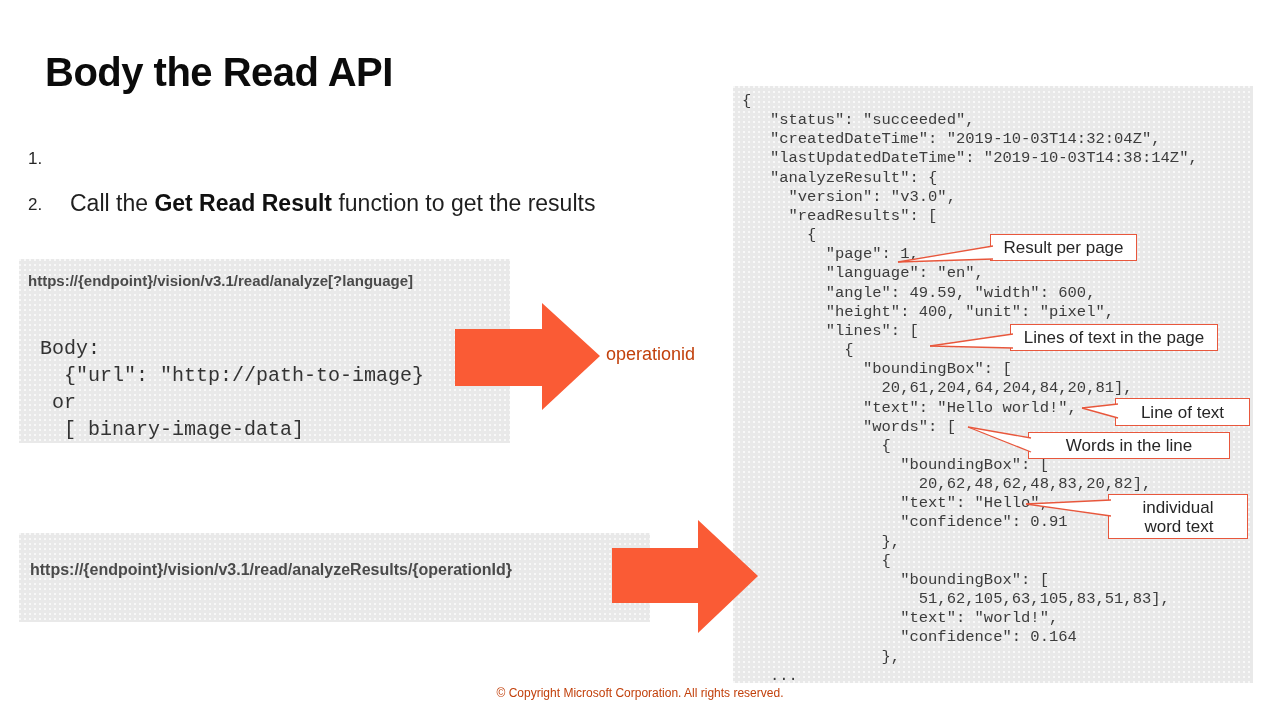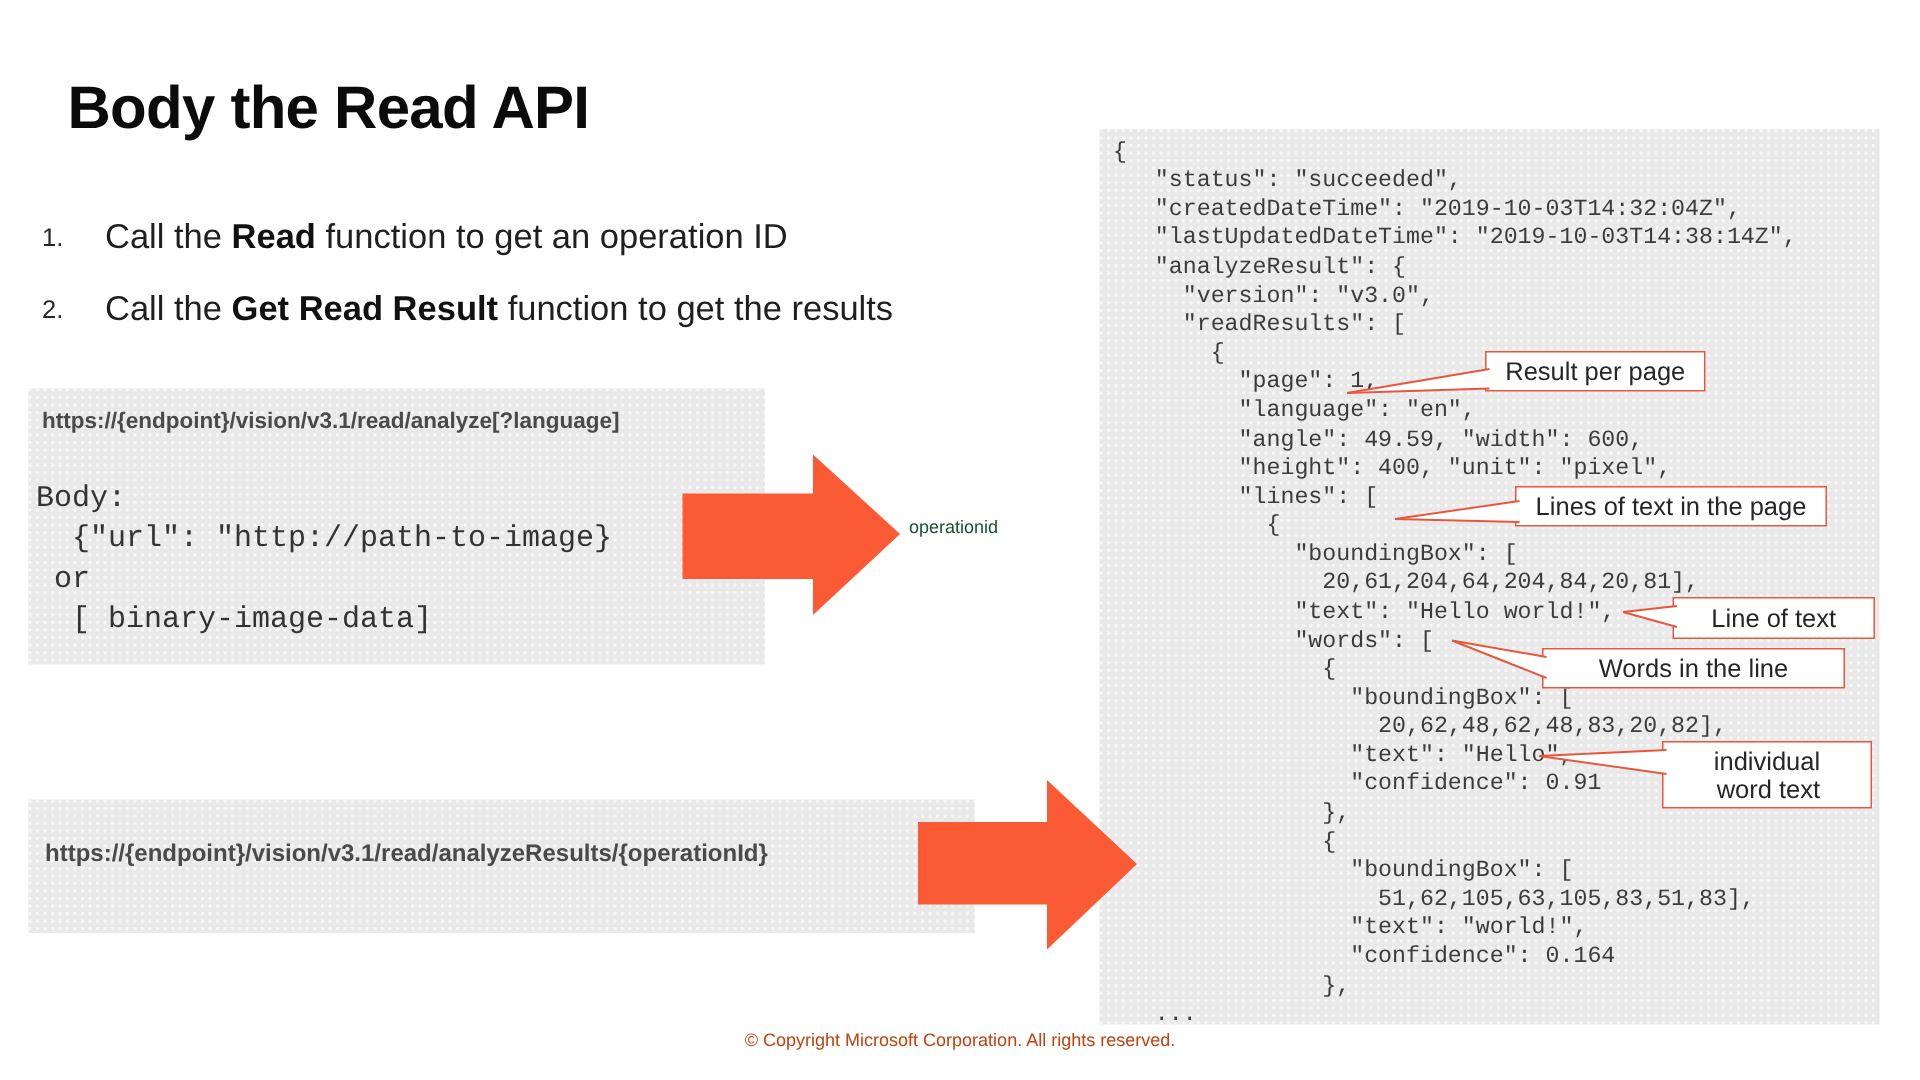--- a/index.html
+++ b/index.html
@@ -26,31 +26,31 @@
     background-size:5px 5px;
   }
   .box1{left:19px;top:259px;width:491px;height:184px;}
   .box2{left:19px;top:533px;width:631px;height:89px;}
   .req-url{
     position:absolute;left:9px;top:13px;
     font-size:15px;font-weight:bold;color:#4a4a4a;
   }
   .box2 .req-url{left:11px;top:28px;font-size:16px;}
   .req-body{
-    position:absolute;left:5px;top:60px;margin:0;
+    position:absolute;left:5px;top:60px;margin:16px;
     font-family:"Liberation Mono",monospace;font-size:20px;line-height:27px;color:#333;
   }
   
   .json-panel{left:733px;top:86px;width:520px;height:597px;}
   .json-code{
     margin:0;padding:6px 0 0 9px;
     font-family:"Liberation Mono",monospace;font-size:15.5px;line-height:19.15px;color:#3c3c3c;
   }
   
-  .oplabel{position:absolute;left:606px;top:344px;font-size:12px;color:#14532d;}
+  .oplabel{position:absolute;left:606px;top:344px;font-size:18px;color:#c2410c;}
   
   .callout{
     position:absolute;display:flex;align-items:center;justify-content:center;
     background:#fff;border:1.6px solid var(--color-callout_border,#e8573c);
     font-size:17px;color:#262626;text-align:right;white-space:pre-line;line-height:19px;
     box-sizing:border-box;
   }
   .co1{left:990px;top:234px;width:147px;height:27px;}
   .co2{left:1010px;top:324px;width:208px;height:27px;}
   .co3{left:1115px;top:398px;width:135px;height:28px;}
@@ -67,21 +67,20 @@
 </head>
 <body>
 
 <div class="slide">
 
   <h1 class="title">Body the Read API</h1>
 
   <ol class="steps">
     <li class="step">
       <span class="step-num">1.</span>
-      <span class="step-text"><span>Call the </span><b>Read</b><span> function to get an operation ID</span></span>
     </li>
     <li class="step">
       <span class="step-num">2.</span>
       <span class="step-text"><span>Call the </span><b>Get Read Result</b><span> function to get the results</span></span>
     </li>
   </ol>
 
   <div class="graybox box1">
     <div class="req-url">https://{endpoint}/vision/v3.1/read/analyze[?language]</div>
     <pre class="req-body">Body:

